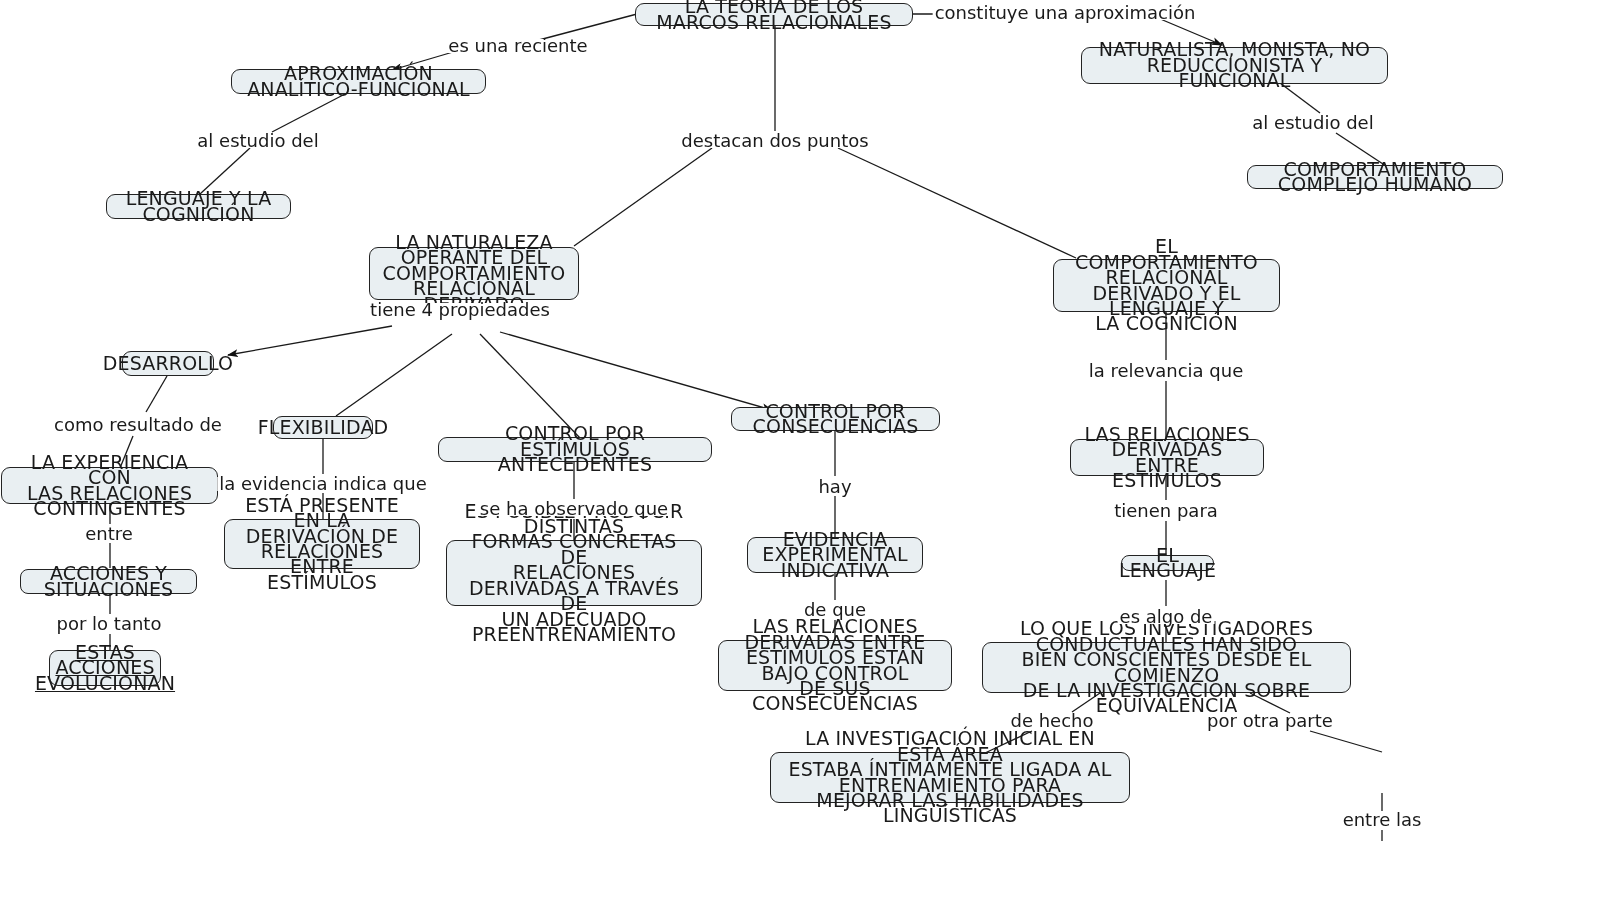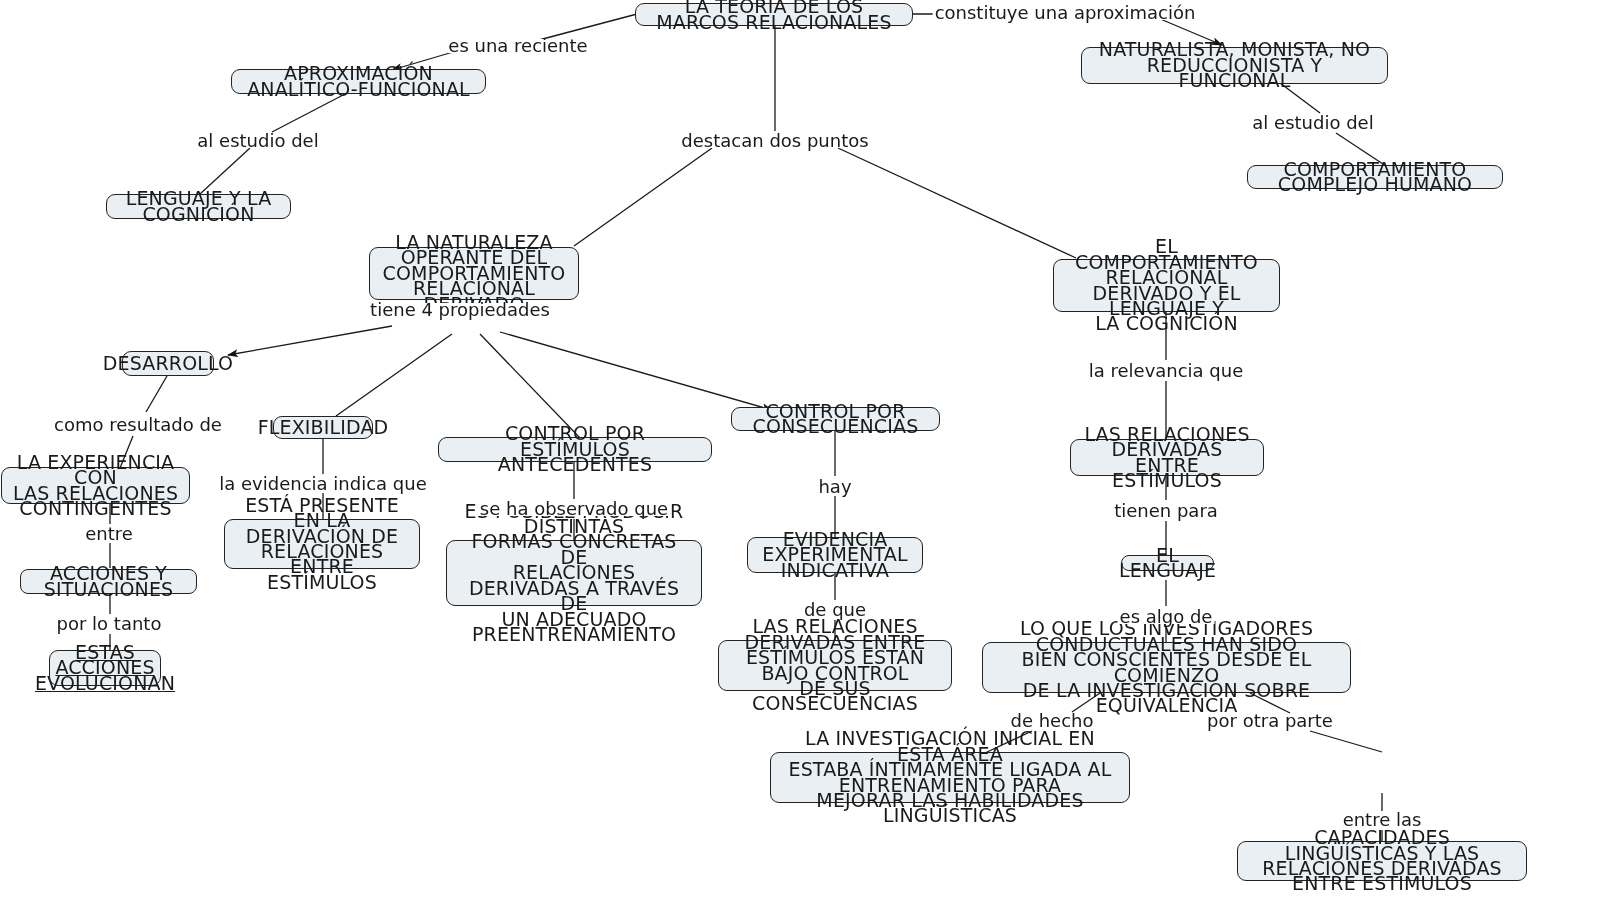--- a/index.html
+++ b/index.html
@@ -159,21 +159,21 @@
 LA COGNICIÓN</div>
 
   <div class="node" style="left:122px; top:351px; width:92px; height:25px;">DESARROLLO</div>
 
   <div class="node" style="left:273px; top:416px; width:100px; height:23px;">FLEXIBILIDAD</div>
 
   <div class="node" style="left:438px; top:437px; width:274px; height:25px;">CONTROL POR ESTÍMULOS ANTECEDENTES</div>
 
   <div class="node" style="left:731px; top:407px; width:209px; height:24px;">CONTROL POR CONSECUENCIAS</div>
 
-  <div class="node" style="left:1px; top:467px; width:189px; height:37px;">LA EXPERIENCIA CON
+  <div class="node" style="left:1px; top:467px; width:217px; height:37px;">LA EXPERIENCIA CON
 LAS RELACIONES CONTINGENTES</div>
 
   <div class="node" style="left:20px; top:569px; width:177px; height:25px;border-radius:8px;">ACCIONES Y SITUACIONES</div>
 
   <div class="node" style="left:49px; top:650px; width:112px; height:36px;text-decoration:underline;">ESTAS ACCIONES
 EVOLUCIONAN</div>
 
   <div class="node" style="left:224px; top:519px; width:196px; height:50px;">ESTÁ PRESENTE EN LA
 DERIVACIÓN DE RELACIONES
 ENTRE ESTÍMULOS</div>
@@ -197,22 +197,20 @@
 
   <div class="node" style="left:982px; top:642px; width:369px; height:51px;">LO QUE LOS INVESTIGADORES CONDUCTUALES HAN SIDO
 BIEN CONSCIENTES DESDE EL COMIENZO
 DE LA INVESTIGACIÓN SOBRE EQUIVALENCIA</div>
 
   <div class="node" style="left:770px; top:752px; width:360px; height:51px;">LA INVESTIGACIÓN INICIAL EN ESTA ÁREA
 ESTABA ÍNTIMAMENTE LIGADA AL ENTRENAMIENTO PARA
 MEJORAR LAS HABILIDADES LINGÜÍSTICAS</div>
 
 
-  <div class="node" style="left:1237px; top:841px; width:290px; height:40px;">CAPACIDADES LINGÜÍSTICAS Y LAS
-RELACIONES DERIVADAS ENTRE ESTÍMULOS</div>
 
   <div class="edge-label" style="left:518px; top:46px;">es una reciente</div>
 
   <div class="edge-label" style="left:1065px; top:13px;">constituye una aproximación</div>
 
   <div class="edge-label" style="left:258px; top:141px;">al estudio del</div>
 
   <div class="edge-label" style="left:1313px; top:123px;">al estudio del</div>
 
   <div class="edge-label" style="left:775px; top:141px;">destacan dos puntos</div>

